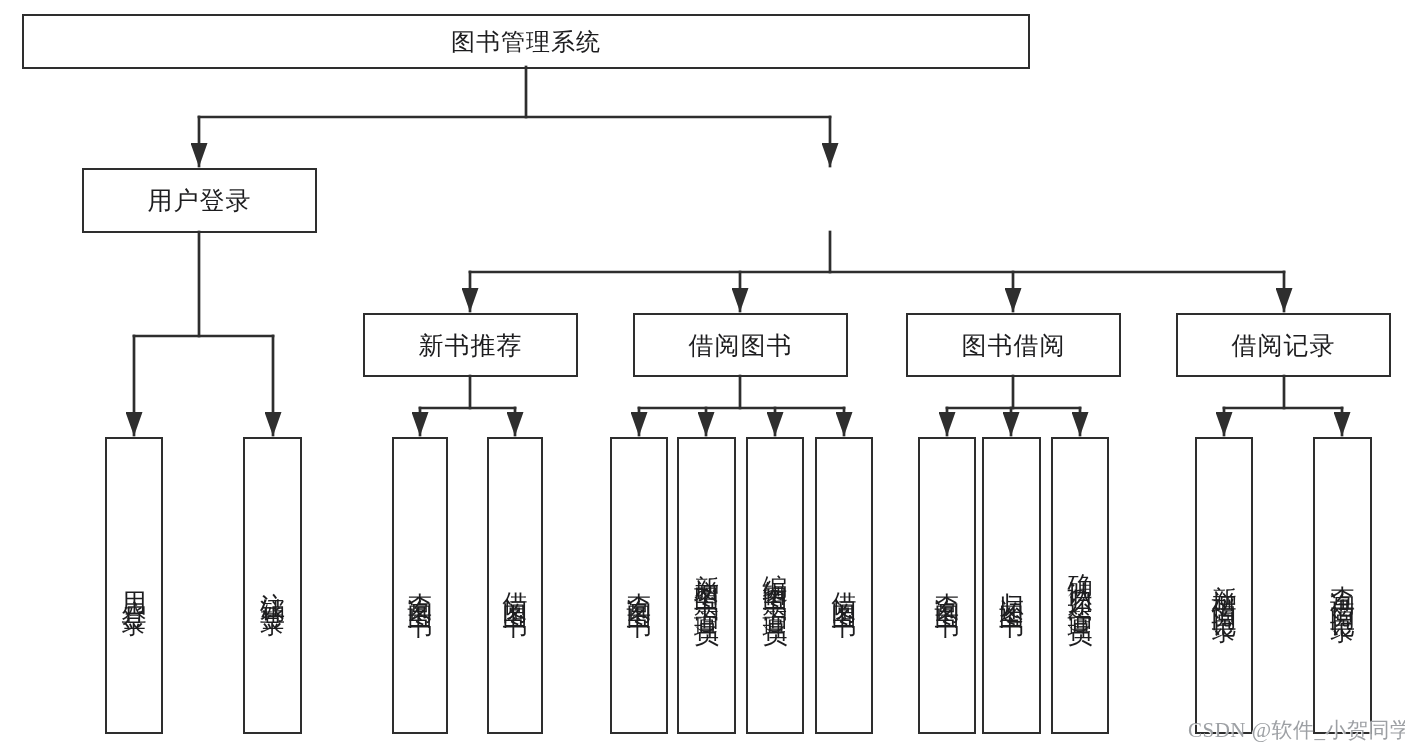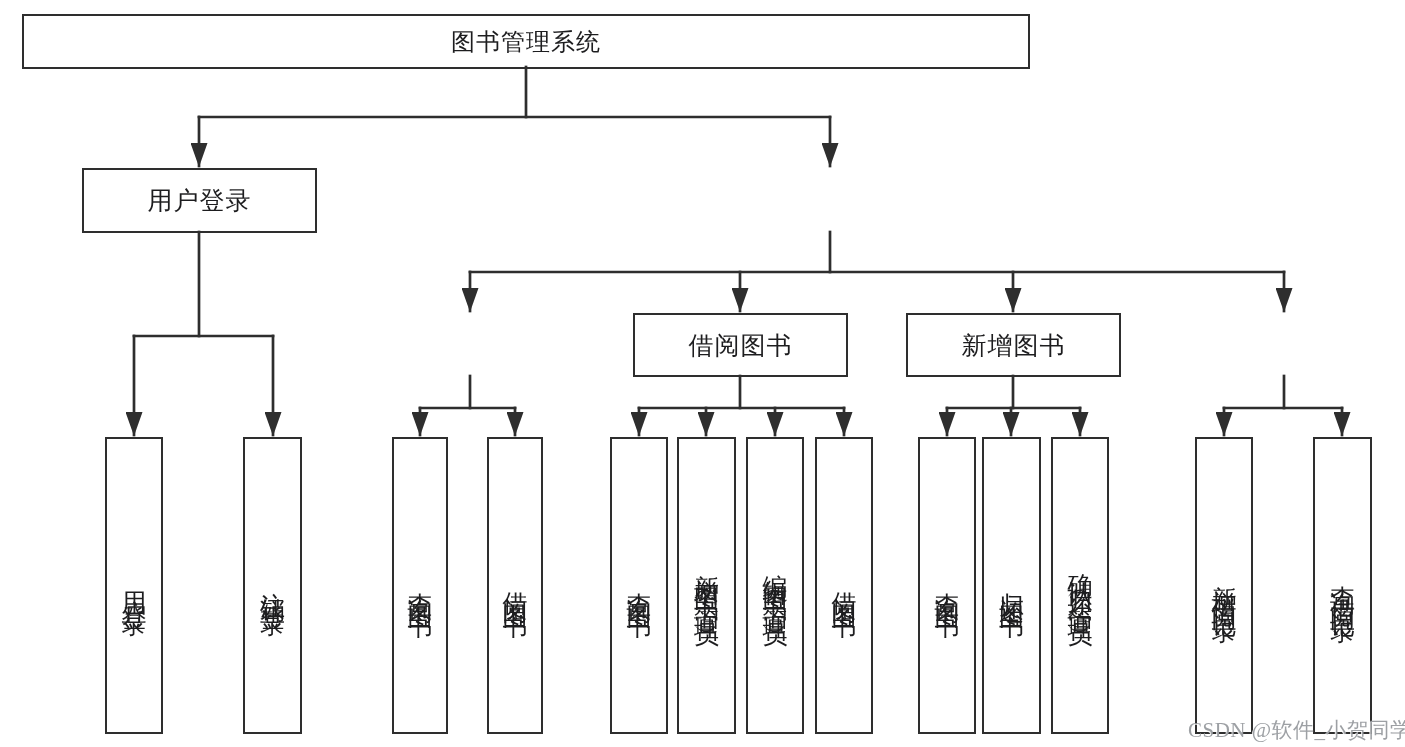--- a/index.html
+++ b/index.html
@@ -100,25 +100,31 @@
   </svg>
 
   <div class="box hbox root" style="left:22px;top:14px;width:1008px;height:55px">
     <span>图书管理系统</span>
   </div>
 
   <div class="box hbox" style="left:82px;top:168px;width:235px;height:65px">
     <span>用户登录</span>
   </div>
 
+  <div class="box hbox" style="left:363px;top:313px;width:215px;height:64px">
+    <span>新书推荐</span>
+  </div>
   <div class="box hbox" style="left:633px;top:313px;width:215px;height:64px">
     <span>借阅图书</span>
   </div>
   <div class="box hbox" style="left:906px;top:313px;width:215px;height:64px">
-    <span>新增图书</span>
+    <span>图书借阅</span>
+  </div>
+  <div class="box hbox" style="left:1176px;top:313px;width:215px;height:64px">
+    <span>借阅记录</span>
   </div>
 
   <div class="box leaf" style="left:105px;top:437px;width:58px;height:297px">
     <span class="vlbl">用户登录</span>
   </div>
   <div class="box leaf" style="left:243px;top:437px;width:59px;height:297px">
     <span class="vlbl">注销登录</span>
   </div>
 
   <div class="box leaf" style="left:392px;top:437px;width:56px;height:297px">

